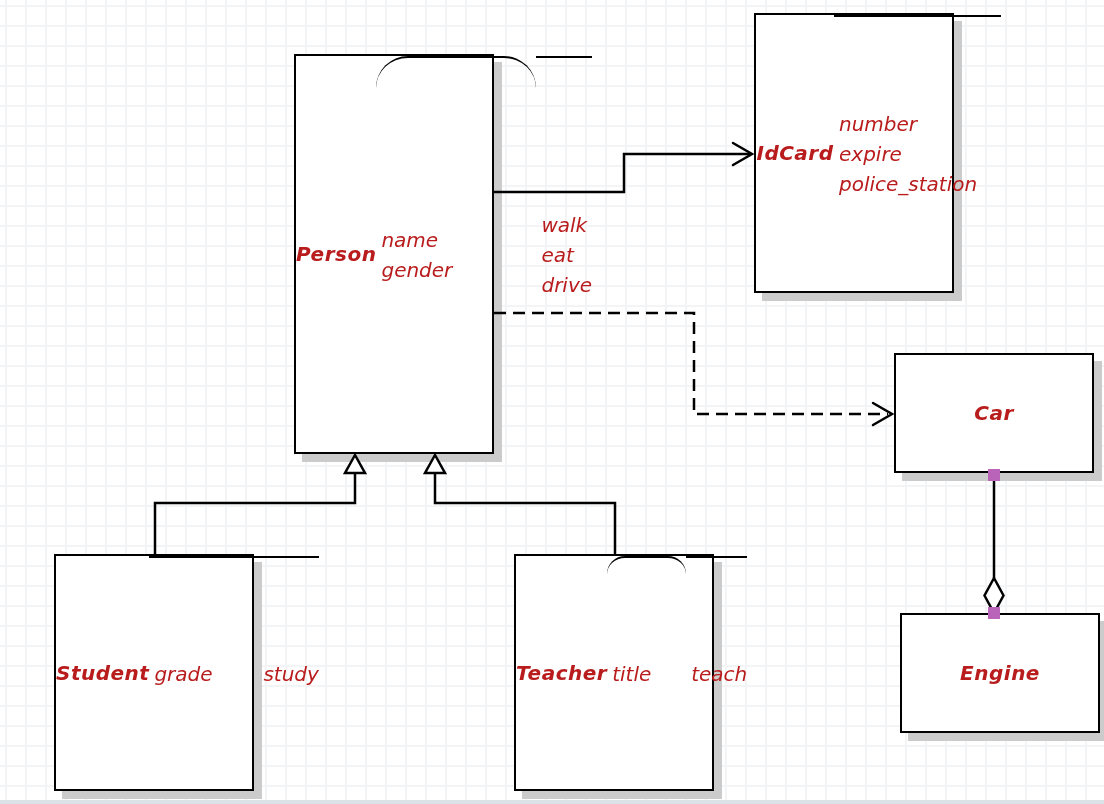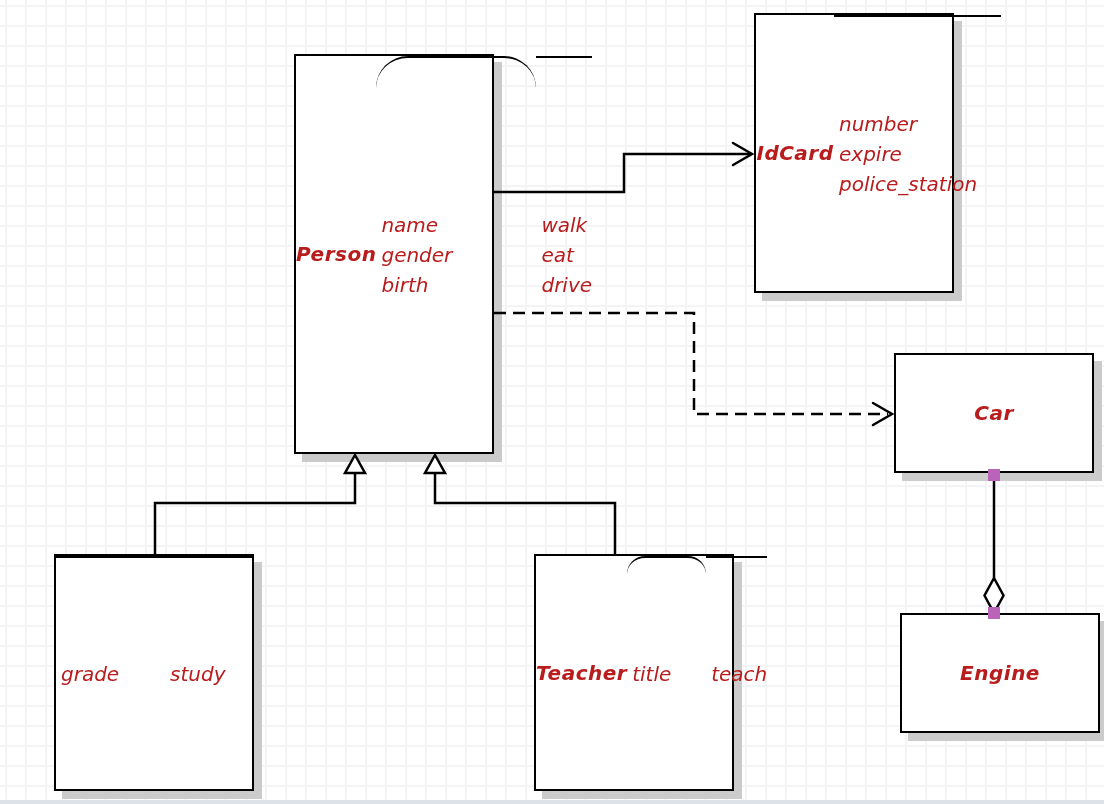--- a/index.html
+++ b/index.html
@@ -71,21 +71,21 @@
   
   #box-person  { left: 294px; top: 54px;  width: 200px; height: 400px; }
   #box-person .attrs   { flex: 0 0 160px; border-radius: 32px; }
   #box-person .methods { flex: 1 1 auto; }
   #box-idcard  { left: 754px; top: 13px;  width: 200px; height: 280px; }
   #box-idcard .attrs   { flex: 0 0 162px; }
   #box-idcard .methods { flex: 1 1 auto; }
   #box-student { left: 54px;  top: 554px; width: 200px; height: 237px; }
   #box-student .attrs   { flex: 0 0 79px; }
   #box-student .methods { flex: 1 1 auto; padding-left: 35px; }
-  #box-teacher { left: 534px; top: 554px; width: 200px; height: 237px; }
+  #box-teacher { left: 514px; top: 554px; width: 200px; height: 237px; }
   #box-teacher .attrs   { flex: 0 0 79px; border-radius: 18px; }
   #box-teacher .methods { flex: 1 1 auto; }
   #box-car     { left: 894px; top: 353px; width: 200px; height: 120px; }
   #box-engine  { left: 894px; top: 613px; width: 200px; height: 120px; margin-left: 6px; }
 
   .conn { fill: none; stroke: #000000; stroke-width: 2.5; }
   .conn.dashed { stroke-dasharray: 12 7; }
   .arrow-open { fill: none; stroke: #000000; stroke-width: 2.5; stroke-linecap: round; }
   .tri { fill: #ffffff; stroke: #000000; stroke-width: 2.5; stroke-linejoin: miter; }
   .diamond { fill: #ffffff; stroke: #000000; stroke-width: 2.5; }
@@ -123,40 +123,40 @@
       <rect x="988" y="469" width="12" height="12" fill="#b964b9"></rect>
       <rect x="988" y="607" width="12" height="12" fill="#b964b9"></rect>
     </g>
   </svg>
 
   <div class="uml-class" id="box-person">
     <div class="uml-title">Person</div>
     <div class="uml-compartment attrs">
       <div class="uml-line">name</div>
       <div class="uml-line">gender</div>
-      <div class="uml-line">birth</div>
     </div>
     <div class="uml-compartment methods">
       <div class="uml-line">walk</div>
       <div class="uml-line">eat</div>
       <div class="uml-line">drive</div>
     </div>
   </div>
 
   <div class="uml-class" id="box-idcard">
     <div class="uml-title">IdCard</div>
     <div class="uml-compartment attrs">
       <div class="uml-line">number</div>
       <div class="uml-line">expire</div>
       <div class="uml-line">police_station</div>
     </div>
     <div class="uml-compartment methods"></div>
   </div>
 
   <div class="uml-class" id="box-student">
+    <div class="uml-title">Student</div>
     <div class="uml-compartment attrs">
       <div class="uml-line">grade</div>
     </div>
     <div class="uml-compartment methods">
       <div class="uml-line">study</div>
     </div>
   </div>
 
   <div class="uml-class" id="box-teacher">
     <div class="uml-title">Teacher</div>

